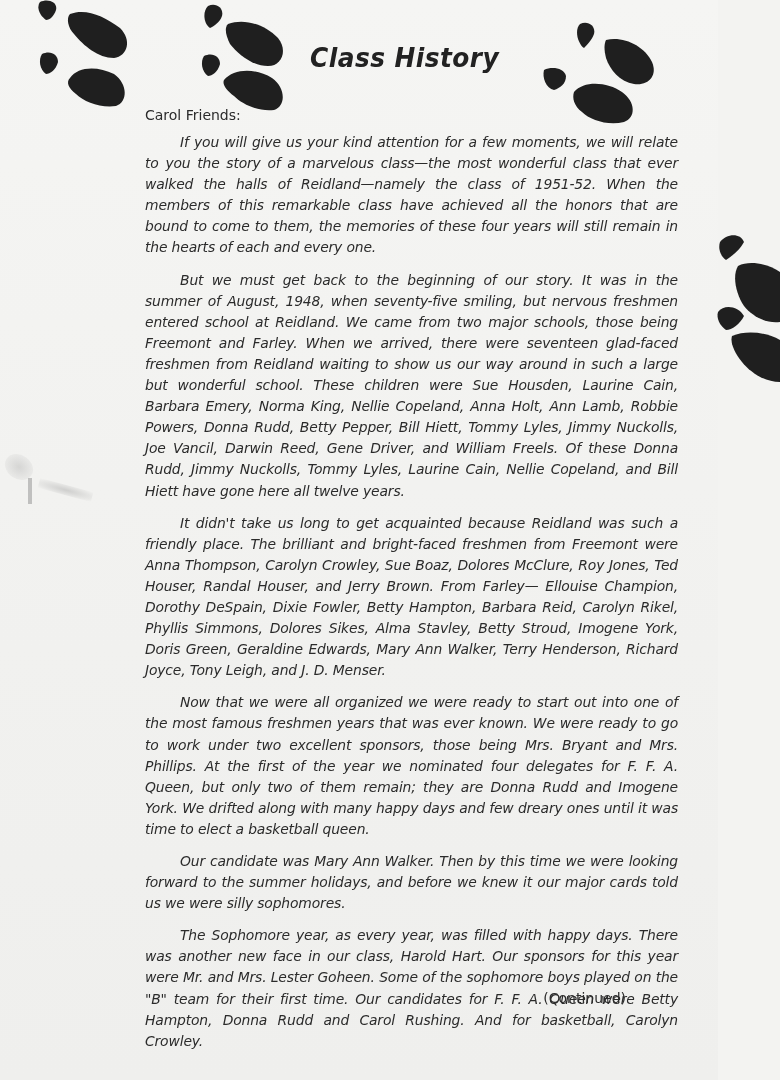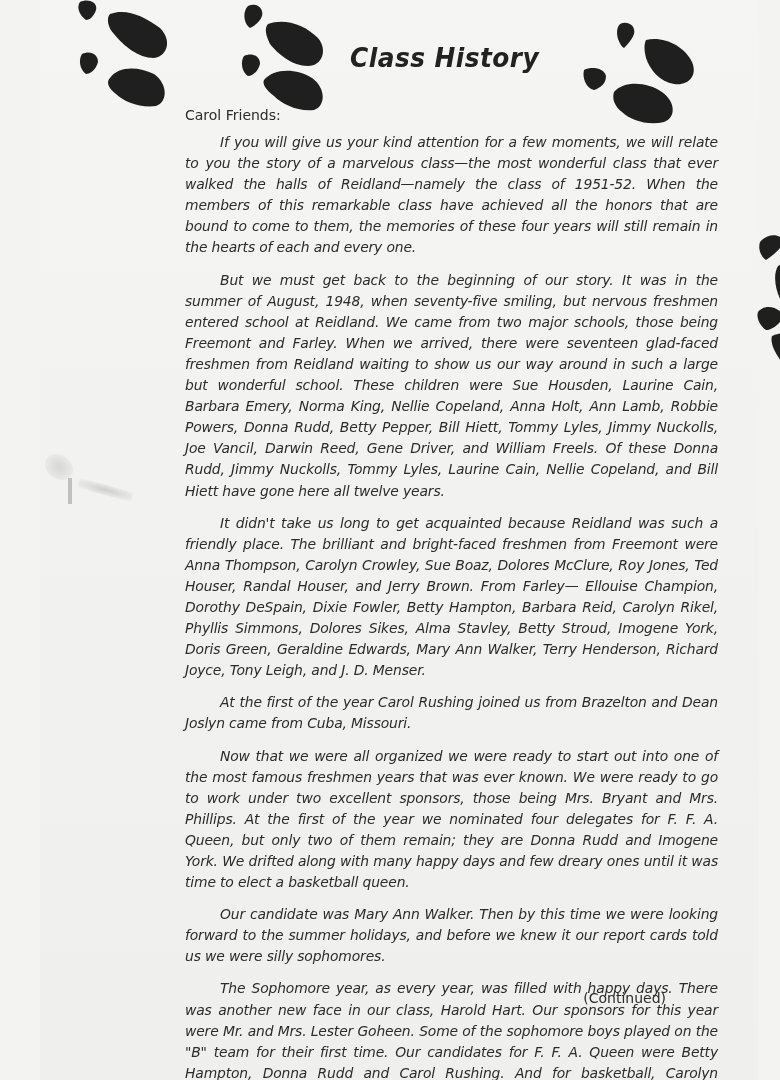--- a/index.html
+++ b/index.html
@@ -13,21 +13,20 @@
       position: relative;
       overflow: hidden;
       font-family: "DejaVu Sans", sans-serif;
       color: #2a2a2a;
     }
     .page {
       position: absolute;
       left: 0; top: 0;
       width: 718px; height: 1080px;
       background: linear-gradient(180deg, #f5f5f3 0%, #f1f1ef 60%, #efefed 100%);
-      margin-left: 40px;
     }
     .title {
       position: absolute;
       left: 310px;
       top: 42px;
       font-family: "DejaVu Sans", sans-serif;
       font-weight: bold;
       font-style: italic;
       font-size: 27px;
       letter-spacing: 0.5px;
@@ -141,23 +140,22 @@
   </div>
 
   <div class="title">Class History</div>
 
   <div class="salutation">Carol Friends:</div>
 
   <div class="body-text">
     <p>If you will give us your kind attention for a few moments, we will relate to you the story of a marvelous class—the most wonderful class that ever walked the halls of Reidland—namely the class of 1951-52. When the members of this remarkable class have achieved all the honors that are bound to come to them, the memories of these four years will still remain in the hearts of each and every one.</p>
     <p>But we must get back to the beginning of our story.  It was in the summer of August, 1948, when seventy-five smiling, but nervous freshmen entered school at Reidland.  We came from two major schools, those being Freemont and Farley.  When we arrived, there were seventeen glad-faced freshmen from Reidland waiting to show us our way around in such a large but wonderful school.  These children were Sue Housden, Laurine Cain, Barbara Emery, Norma King, Nellie Copeland, Anna Holt, Ann Lamb, Robbie Powers, Donna Rudd, Betty Pepper, Bill Hiett, Tommy Lyles, Jimmy Nuckolls, Joe Vancil, Darwin Reed, Gene Driver, and William Freels.  Of these Donna Rudd, Jimmy Nuckolls, Tommy Lyles, Laurine Cain, Nellie Copeland, and Bill Hiett have gone here all twelve years.</p>
     <p>It didn't take us long to get acquainted because Reidland was such a friendly place.  The brilliant and bright-faced freshmen from Freemont were Anna Thompson, Carolyn Crowley, Sue Boaz, Dolores McClure, Roy Jones, Ted Houser, Randal Houser, and Jerry Brown.  From Farley— Ellouise Champion, Dorothy DeSpain, Dixie Fowler, Betty Hampton, Barbara Reid, Carolyn Rikel, Phyllis Simmons, Dolores Sikes, Alma Stavley, Betty Stroud, Imogene York, Doris Green, Geraldine Edwards, Mary Ann Walker, Terry Henderson, Richard Joyce, Tony Leigh, and J. D. Menser.</p>
-    <p>At the first of the year Carol Rushing joined us from Brazelton and Dean Joslyn came from Cuba, Missouri.</p>
     <p>Now that we were all organized we were ready to start out into one of the most famous freshmen years that was ever known.  We were ready to go to work under two excellent sponsors, those being Mrs. Bryant and Mrs. Phillips.  At the first of the year we nominated four delegates for F. F. A. Queen, but only two of them remain; they are Donna Rudd and Imogene York.  We drifted along with many happy days and few dreary ones until it was time to elect a basketball queen.</p>
-    <p>Our candidate was Mary Ann Walker.  Then by this time we were looking forward to the summer holidays, and before we knew it our report cards told us we were silly sophomores.</p>
+    <p>Our candidate was Mary Ann Walker.  Then by this time we were looking forward to the summer holidays, and before we knew it our major cards told us we were silly sophomores.</p>
     <p>The Sophomore year, as every year, was filled with happy days. There was another new face in our class, Harold Hart.  Our sponsors for this year were Mr. and Mrs. Lester Goheen.  Some of the sophomore boys played on the "B" team for their first time.  Our candidates for F. F. A. Queen were Betty Hampton, Donna Rudd and Carol Rushing. And for basketball, Carolyn Crowley.</p>
   </div>
 
   <div class="continued">(Continued)</div>
 
   <div class="smudge"></div>
   <div class="smudge2"></div>
   <div class="smudge3"></div>
 </div>
 

